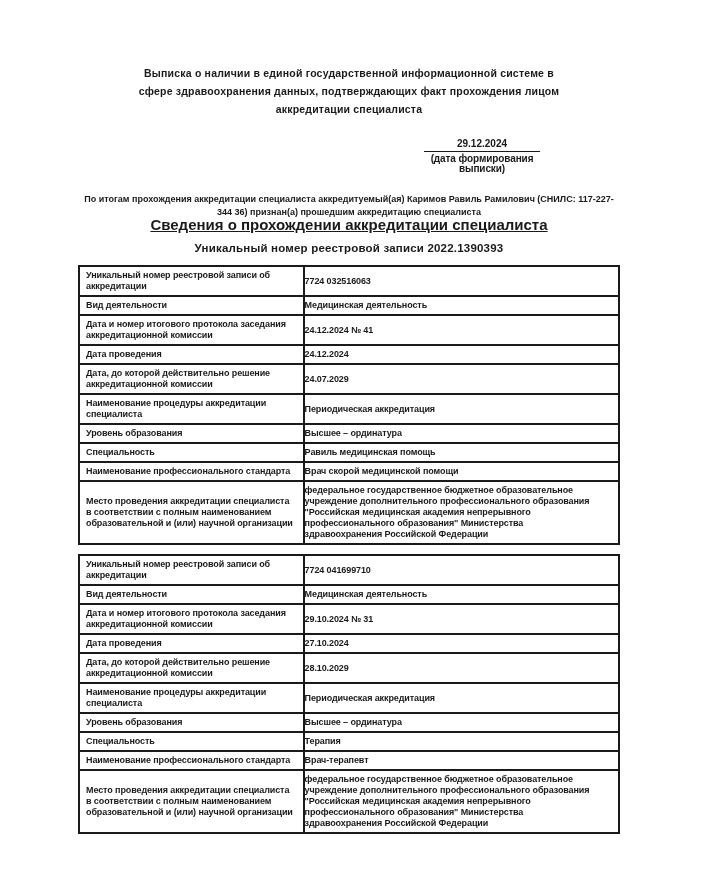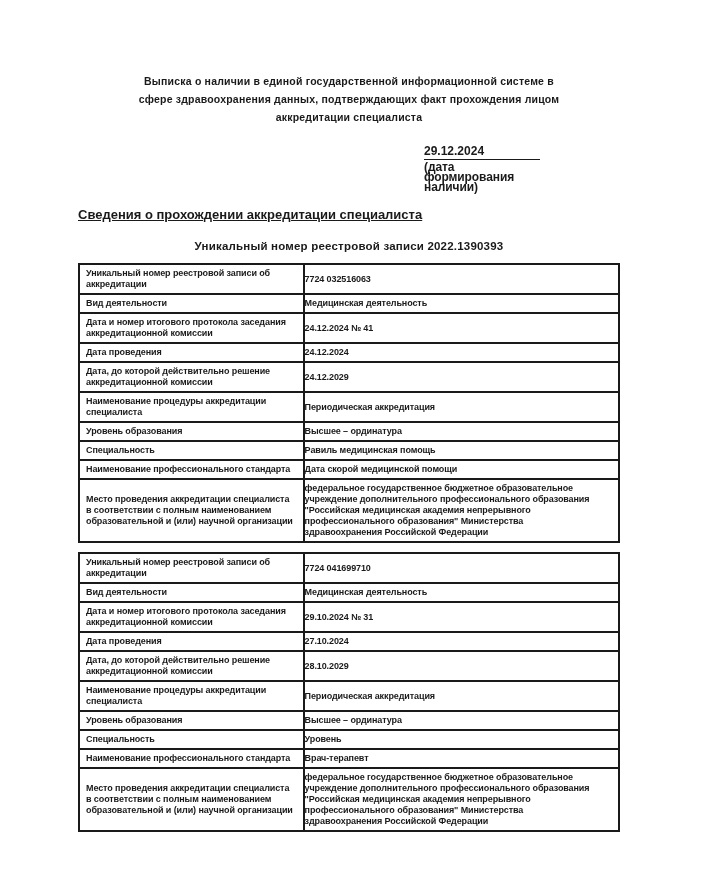--- a/index.html
+++ b/index.html
@@ -14,31 +14,31 @@
     background: #ffffff;
     font-family: "Liberation Sans", sans-serif;
     font-weight: 700;
     color: #1a1a1a;
     overflow: hidden;
     box-sizing: border-box;
     padding: 64px 81px 0 78px;
   }
   .doc-title {
     max-width: 430px;
-    margin: 8px auto;
+    margin: 0 auto;
     text-align: center;
     font-size: 10.5px;
     line-height: 18px;
     letter-spacing: 0.2px;
   }
   .date-block {
     width: 116px;
     margin: 20px 80px 8px auto;
-    text-align: left;
-    font-size: 12px;
+    text-align: center;
+    font-size: 10px;
   }
   .date-value {
     display: block;
     line-height: 11px;
     padding-bottom: 2px;
     border-bottom: 1.5px solid #1a1a1a;
   }
   .date-caption {
     display: block;
     line-height: 10px;
@@ -46,27 +46,27 @@
     letter-spacing: -0.1px;
   }
   .intro {
     margin: 19px auto 0 auto;
     max-width: 542px;
     text-align: center;
     font-size: 9px;
     line-height: 13px;
   }
   .section-heading {
-    margin-top: 17px;
-    font-size: 13px;
+    text-align: center;
+    font-size: 15px;
     line-height: 11px;
     text-decoration: underline;
   }
   .registry-heading {
-    margin-top: 19px;
+    margin-top: 11px;
     text-align: center;
     font-size: 11.5px;
     line-height: 14px;
     letter-spacing: 0.2px;
   }
   table.acc {
     width: 100%;
     border-collapse: collapse;
     table-layout: fixed;
     margin-top: 10px;
@@ -92,23 +92,24 @@
 </style>
 </head>
 <body>
 
 <div class="page">
 
   <div class="doc-title">Выписка о наличии в единой государственной информационной системе в сфере здравоохранения данных, подтверждающих факт прохождения лицом аккредитации специалиста</div>
 
   <div class="date-block">
     <span class="date-value">29.12.2024</span>
-    <span class="date-caption">(дата формирования наличии)</span>
+    <span class="date-caption">(дата формирования выписки)</span>
   </div>
 
+  <div class="intro">По итогам прохождения аккредитации специалиста аккредитуемый(ая) Каримов Равиль Рамилович (СНИЛС: 117-227-344 36) признан(а) прошедшим аккредитацию специалиста</div>
 
   <div class="section-heading">Сведения о прохождении аккредитации специалиста</div>
 
   <div class="registry-heading">Уникальный номер реестровой записи 2022.1390393</div>
 
   <table class="acc">
     <tbody>
       <tr>
         <td class="label-cell">Уникальный номер реестровой записи об аккредитации</td>
         <td class="value-cell">7724 032516063</td>
@@ -120,37 +121,37 @@
       <tr>
         <td class="label-cell">Дата и номер итогового протокола заседания аккредитационной комиссии</td>
         <td class="value-cell">24.12.2024 № 41</td>
       </tr>
       <tr>
         <td class="label-cell">Дата проведения</td>
         <td class="value-cell">24.12.2024</td>
       </tr>
       <tr>
         <td class="label-cell">Дата, до которой действительно решение аккредитационной комиссии</td>
-        <td class="value-cell">24.12.2029</td>
+        <td class="value-cell">24.07.2029</td>
       </tr>
       <tr>
         <td class="label-cell">Наименование процедуры аккредитации специалиста</td>
         <td class="value-cell">Периодическая аккредитация</td>
       </tr>
       <tr>
         <td class="label-cell">Уровень образования</td>
         <td class="value-cell">Высшее – ординатура</td>
       </tr>
       <tr>
         <td class="label-cell">Специальность</td>
         <td class="value-cell">Равиль медицинская помощь</td>
       </tr>
       <tr>
         <td class="label-cell">Наименование профессионального стандарта</td>
-        <td class="value-cell">Дата скорой медицинской помощи</td>
+        <td class="value-cell">Врач скорой медицинской помощи</td>
       </tr>
       <tr>
         <td class="label-cell">Место проведения аккредитации специалиста в соответствии с полным наименованием образовательной и (или) научной организации</td>
         <td class="value-cell">федеральное государственное бюджетное образовательное учреждение дополнительного профессионального образования "Российская медицинская академия непрерывного профессионального образования" Министерства здравоохранения Российской Федерации</td>
       </tr>
     </tbody>
   </table>
 
   <table class="acc second">
     <tbody>
@@ -177,21 +178,21 @@
       <tr>
         <td class="label-cell">Наименование процедуры аккредитации специалиста</td>
         <td class="value-cell">Периодическая аккредитация</td>
       </tr>
       <tr>
         <td class="label-cell">Уровень образования</td>
         <td class="value-cell">Высшее – ординатура</td>
       </tr>
       <tr>
         <td class="label-cell">Специальность</td>
-        <td class="value-cell">Уровень</td>
+        <td class="value-cell">Терапия</td>
       </tr>
       <tr>
         <td class="label-cell">Наименование профессионального стандарта</td>
         <td class="value-cell">Врач-терапевт</td>
       </tr>
       <tr>
         <td class="label-cell">Место проведения аккредитации специалиста в соответствии с полным наименованием образовательной и (или) научной организации</td>
         <td class="value-cell">федеральное государственное бюджетное образовательное учреждение дополнительного профессионального образования "Российская медицинская академия непрерывного профессионального образования" Министерства здравоохранения Российской Федерации</td>
       </tr>
     </tbody>

